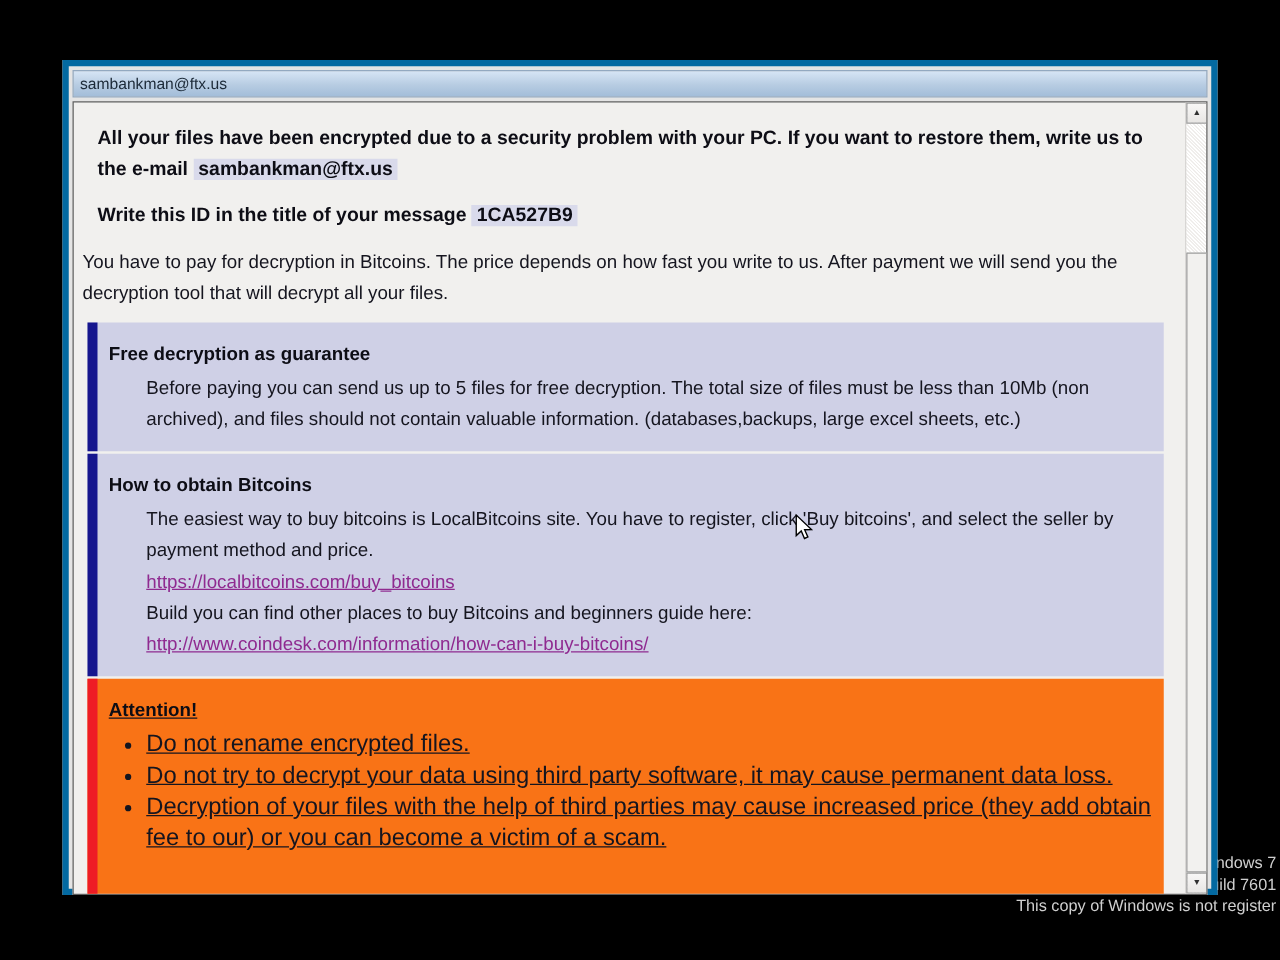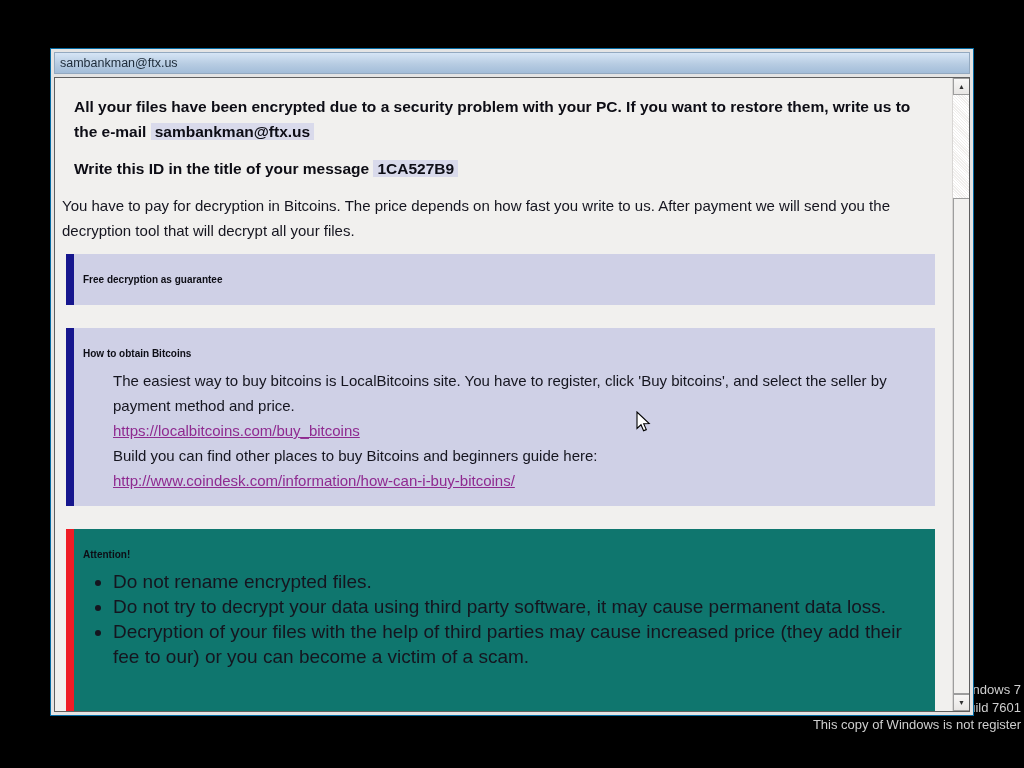--- a/index.html
+++ b/index.html
@@ -12,21 +12,21 @@
   
   .watermark {
     position:absolute; top:681px; right:3px; z-index:1;
     text-align:right; color:#cfcfcf; font-size:13px; line-height:17.5px;
   }
 
   
   .window {
     position:absolute; left:50px; top:48px; width:924px; height:668px;
     box-sizing:border-box; z-index:2;
-    background:#e4e4e4; border:1px solid #0369a1; padding:3px;
+    background:#e4e4e4; border:5px solid #0369a1; padding:3px;
   }
   .titlebar {
     height:22px; box-sizing:border-box;
     background:linear-gradient(to bottom,#d6e5f5,#b7cce2 55%,#a3bdd9);
     border:1px solid #93a9c0;
     display:flex; align-items:center; padding:0 5px;
     font-size:12.5px; color:#1c2a38;
   }
   .content {
     position:relative; margin-top:3px; height:635px; box-sizing:border-box;
@@ -40,26 +40,26 @@
   
   .p-bold { margin:12px; font-weight:bold; font-size:15.5px; line-height:25px; color:#0d0d15; }
   .p-reg  { margin:0; font-size:15px; line-height:25px; color:#15151f; }
   .hl { background:#d9daeb; padding:0 4px; }
 
   
   .note-box {
     border-left:8px solid #16168e; background:#cfd0e6;
     margin:11px 8px 0 4px; padding:14px 10px 13px 9px; color:#15151f;
   }
-  .note-box + .note-box { margin-top:23px; }
-  .note-box h3 { margin:0; font-size:10px; line-height:24px; color:#0d0d15; }
+  .note-box + .note-box { margin-top:2px; }
+  .note-box h3 { margin:0; font-size:15px; line-height:24px; color:#0d0d15; }
   .note-box p  { margin:2px 0 0 30px; font-size:15px; line-height:25px; }
   .note-box a  { color:#8f2a90; text-decoration:underline; cursor:pointer; }
   .note-box p.linkline { margin-top:0; }
-  .warn { border-left-color:#ee1c25; background:#0f766e; padding-bottom:63px; }
+  .warn { border-left-color:#ee1c25; background:#f97316; padding-bottom:63px;text-decoration:underline; }
   .warn ul { margin:2px 0 0 0; padding-left:30px; }
   .warn li { font-size:19px; line-height:25px; }
 
   
   .scrollbar {
     position:absolute; right:0; top:0; width:17px; height:100%;
     background:repeating-linear-gradient(45deg,#ffffff 0 1px,#f0eeec 1px 2px);
     border-left:1px solid #d8d6d4; box-sizing:border-box;
   }
   .sb-btn {
@@ -99,36 +99,37 @@
       <p class="p-bold"><span>All your files have been encrypted due to a security problem with your PC. If you want to restore them, write us to the e-mail</span>
         <span class="hl">sambankman@ftx.us</span></p>
 
       <p class="p-bold"><span>Write this ID in the title of your message</span>
         <span class="hl">1CA527B9</span></p>
 
       <p class="p-reg">You have to pay for decryption in Bitcoins. The price depends on how fast you write to us. After payment we will send you the decryption tool that will decrypt all your files.</p>
 
       <div class="note-box">
         <h3>Free decryption as guarantee</h3>
+        <p>Before paying you can send us up to 5 files for free decryption. The total size of files must be less than 10Mb (non archived), and files should not contain valuable information. (databases,backups, large excel sheets, etc.)</p>
       </div>
 
       <div class="note-box">
         <h3>How to obtain Bitcoins</h3>
         <p>The easiest way to buy bitcoins is LocalBitcoins site. You have to register, click 'Buy bitcoins', and select the seller by payment method and price.</p>
         <p class="linkline"><a>https://localbitcoins.com/buy_bitcoins</a></p>
         <p class="linkline">Build you can find other places to buy Bitcoins and beginners guide here:</p>
         <p class="linkline"><a>http://www.coindesk.com/information/how-can-i-buy-bitcoins/</a></p>
       </div>
 
       <div class="note-box warn">
         <h3>Attention!</h3>
         <ul>
           <li>Do not rename encrypted files.</li>
           <li>Do not try to decrypt your data using third party software, it may cause permanent data loss.</li>
-          <li>Decryption of your files with the help of third parties may cause increased price (they add their fee to our) or you can become a victim of a scam.</li>
+          <li>Decryption of your files with the help of third parties may cause increased price (they add obtain fee to our) or you can become a victim of a scam.</li>
         </ul>
       </div>
 
     </div>
 
     <div class="scrollbar">
       <div class="sb-btn sb-up">
           <span>▲</span>
         </div>
       <div class="sb-thumb"></div>

